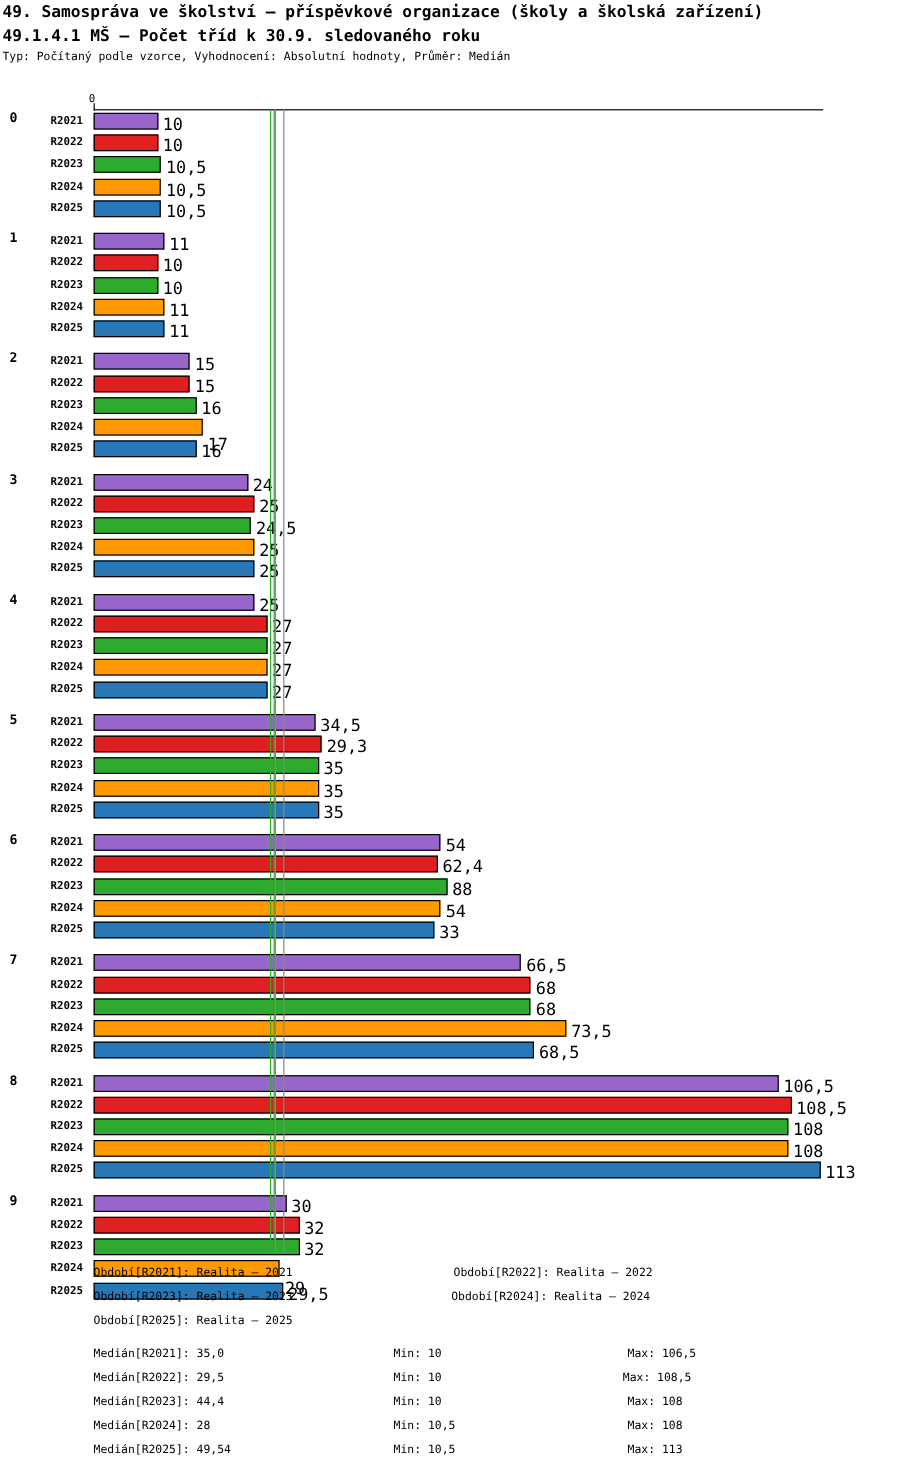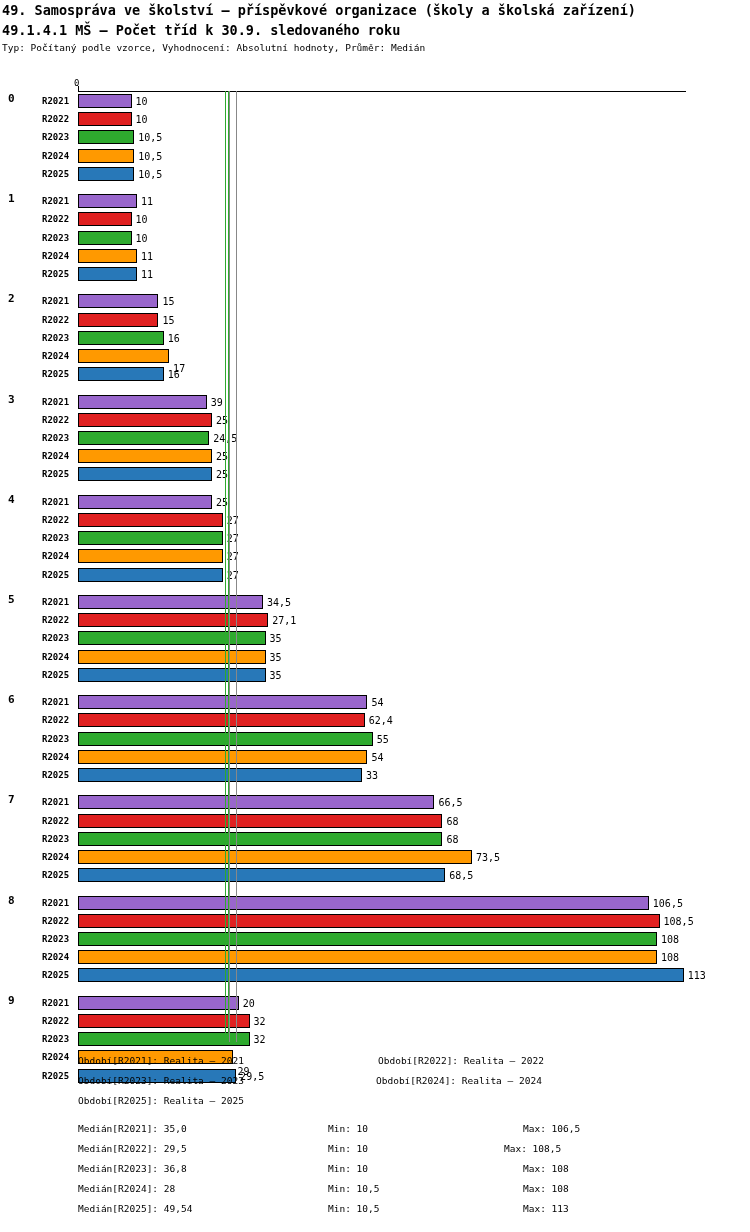--- a/index.html
+++ b/index.html
@@ -41,21 +41,21 @@
   .group-index{
     position:absolute;font-size:11px;font-weight:bold;
   }
   .row-label{
     position:absolute;font-size:9px;font-weight:bold;
   }
   .bar{
     position:absolute;height:14px;border:1px solid #000;box-sizing:border-box;
   }
   .bar-value{
-    position:absolute;font-size:10px;white-space:nowrap;
+    position:absolute;font-size:14px;white-space:nowrap;
   }
   .legend{
     position:absolute;left:0;top:1055px;width:750px;font-size:9.5px;
   }
   .lg{position:absolute;white-space:nowrap;}
 </style>
 </head>
 <body>
 
 <div class="title1">49. Samospráva ve školství – příspěvkové organizace (školy a školská zařízení)</div>
@@ -111,21 +111,21 @@
       <div class="bar-value" style="left: 167.76px; top: 254.8px;">16</div>
       <div class="row-label" style="left: 42px; top: 273px;">R2024</div>
       <div class="bar" style="left: 78px; top: 271px; width: 91.12px; background: rgb(255, 153, 0);"></div>
       <div class="bar-value" style="left: 173.12px; top: 285px;">17</div>
       <div class="row-label" style="left: 42px; top: 291.2px;">R2025</div>
       <div class="bar" style="left: 78px; top: 289.2px; width: 85.76px; background: rgb(40, 120, 184);"></div>
       <div class="bar-value" style="left: 167.76px; top: 291.2px;">16</div>
       <div class="group-index" style="left: 8px; top: 314.6px;">3</div>
       <div class="row-label" style="left: 42px; top: 318.6px;">R2021</div>
       <div class="bar" style="left: 78px; top: 316.6px; width: 128.64px; background: rgb(153, 102, 204);"></div>
-      <div class="bar-value" style="left: 210.64px; top: 318.6px;">39</div>
+      <div class="bar-value" style="left: 210.64px; top: 318.6px;">24</div>
       <div class="row-label" style="left: 42px; top: 336.8px;">R2022</div>
       <div class="bar" style="left: 78px; top: 334.8px; width: 134px; background: rgb(224, 32, 32);"></div>
       <div class="bar-value" style="left: 216px; top: 336.8px;">25</div>
       <div class="row-label" style="left: 42px; top: 355px;">R2023</div>
       <div class="bar" style="left: 78px; top: 353px; width: 131.32px; background: rgb(46, 170, 46);"></div>
       <div class="bar-value" style="left: 213.32px; top: 355px;">24,5</div>
       <div class="row-label" style="left: 42px; top: 373.2px;">R2024</div>
       <div class="bar" style="left: 78px; top: 371.2px; width: 134px; background: rgb(255, 153, 0);"></div>
       <div class="bar-value" style="left: 216px; top: 373.2px;">25</div>
       <div class="row-label" style="left: 42px; top: 391.4px;">R2025</div>
@@ -146,40 +146,40 @@
       <div class="bar-value" style="left: 226.72px; top: 473.4px;">27</div>
       <div class="row-label" style="left: 42px; top: 491.6px;">R2025</div>
       <div class="bar" style="left: 78px; top: 489.6px; width: 144.72px; background: rgb(40, 120, 184);"></div>
       <div class="bar-value" style="left: 226.72px; top: 491.6px;">27</div>
       <div class="group-index" style="left: 8px; top: 515px;">5</div>
       <div class="row-label" style="left: 42px; top: 519px;">R2021</div>
       <div class="bar" style="left: 78px; top: 517px; width: 184.92px; background: rgb(153, 102, 204);"></div>
       <div class="bar-value" style="left: 266.92px; top: 519px;">34,5</div>
       <div class="row-label" style="left: 42px; top: 537.2px;">R2022</div>
       <div class="bar" style="left: 78px; top: 535.2px; width: 190.28px; background: rgb(224, 32, 32);"></div>
-      <div class="bar-value" style="left: 272.28px; top: 537.2px;">27,1</div>
+      <div class="bar-value" style="left: 272.28px; top: 537.2px;">29,3</div>
       <div class="row-label" style="left: 42px; top: 555.4px;">R2023</div>
       <div class="bar" style="left: 78px; top: 553.4px; width: 187.6px; background: rgb(46, 170, 46);"></div>
       <div class="bar-value" style="left: 269.6px; top: 555.4px;">35</div>
       <div class="row-label" style="left: 42px; top: 573.6px;">R2024</div>
       <div class="bar" style="left: 78px; top: 571.6px; width: 187.6px; background: rgb(255, 153, 0);"></div>
       <div class="bar-value" style="left: 269.6px; top: 573.6px;">35</div>
       <div class="row-label" style="left: 42px; top: 591.8px;">R2025</div>
       <div class="bar" style="left: 78px; top: 589.8px; width: 187.6px; background: rgb(40, 120, 184);"></div>
       <div class="bar-value" style="left: 269.6px; top: 591.8px;">35</div>
       <div class="group-index" style="left: 8px; top: 615.2px;">6</div>
       <div class="row-label" style="left: 42px; top: 619.2px;">R2021</div>
       <div class="bar" style="left: 78px; top: 617.2px; width: 289.44px; background: rgb(153, 102, 204);"></div>
       <div class="bar-value" style="left: 371.44px; top: 619.2px;">54</div>
       <div class="row-label" style="left: 42px; top: 637.4px;">R2022</div>
       <div class="bar" style="left: 78px; top: 635.4px; width: 286.76px; background: rgb(224, 32, 32);"></div>
       <div class="bar-value" style="left: 368.76px; top: 637.4px;">62,4</div>
       <div class="row-label" style="left: 42px; top: 655.6px;">R2023</div>
       <div class="bar" style="left: 78px; top: 653.6px; width: 294.8px; background: rgb(46, 170, 46);"></div>
-      <div class="bar-value" style="left: 376.8px; top: 655.6px;">55</div>
+      <div class="bar-value" style="left: 376.8px; top: 655.6px;">88</div>
       <div class="row-label" style="left: 42px; top: 673.8px;">R2024</div>
       <div class="bar" style="left: 78px; top: 671.8px; width: 289.44px; background: rgb(255, 153, 0);"></div>
       <div class="bar-value" style="left: 371.44px; top: 673.8px;">54</div>
       <div class="row-label" style="left: 42px; top: 692px;">R2025</div>
       <div class="bar" style="left: 78px; top: 690px; width: 284.08px; background: rgb(40, 120, 184);"></div>
       <div class="bar-value" style="left: 366.08px; top: 692px;">33</div>
       <div class="group-index" style="left: 8px; top: 715.4px;">7</div>
       <div class="row-label" style="left: 42px; top: 719.4px;">R2021</div>
       <div class="bar" style="left: 78px; top: 717.4px; width: 356.44px; background: rgb(153, 102, 204);"></div>
       <div class="bar-value" style="left: 438.44px; top: 719.4px;">66,5</div>
@@ -207,21 +207,21 @@
       <div class="bar-value" style="left: 660.88px; top: 856px;">108</div>
       <div class="row-label" style="left: 42px; top: 874.2px;">R2024</div>
       <div class="bar" style="left: 78px; top: 872.2px; width: 578.88px; background: rgb(255, 153, 0);"></div>
       <div class="bar-value" style="left: 660.88px; top: 874.2px;">108</div>
       <div class="row-label" style="left: 42px; top: 892.4px;">R2025</div>
       <div class="bar" style="left: 78px; top: 890.4px; width: 605.68px; background: rgb(40, 120, 184);"></div>
       <div class="bar-value" style="left: 687.68px; top: 892.4px;">113</div>
       <div class="group-index" style="left: 8px; top: 915.8px;">9</div>
       <div class="row-label" style="left: 42px; top: 919.8px;">R2021</div>
       <div class="bar" style="left: 78px; top: 917.8px; width: 160.8px; background: rgb(153, 102, 204);"></div>
-      <div class="bar-value" style="left: 242.8px; top: 919.8px;">20</div>
+      <div class="bar-value" style="left: 242.8px; top: 919.8px;">30</div>
       <div class="row-label" style="left: 42px; top: 938px;">R2022</div>
       <div class="bar" style="left: 78px; top: 936px; width: 171.52px; background: rgb(224, 32, 32);"></div>
       <div class="bar-value" style="left: 253.52px; top: 938px;">32</div>
       <div class="row-label" style="left: 42px; top: 956.2px;">R2023</div>
       <div class="bar" style="left: 78px; top: 954.2px; width: 171.52px; background: rgb(46, 170, 46);"></div>
       <div class="bar-value" style="left: 253.52px; top: 956.2px;">32</div>
       <div class="row-label" style="left: 42px; top: 974.4px;">R2024</div>
       <div class="bar" style="left: 78px; top: 972.4px; width: 155.44px; background: rgb(255, 153, 0);"></div>
       <div class="bar-value" style="left: 237.44px; top: 988px;">29</div>
       <div class="row-label" style="left: 42px; top: 992.6px;">R2025</div>
@@ -241,22 +241,22 @@
       <div class="lg" style="left: 78px; top: 0px;">Období[R2021]: Realita – 2021</div>
       <div class="lg" style="left: 378px; top: 0px;">Období[R2022]: Realita – 2022</div>
       <div class="lg" style="left: 78px; top: 20px;">Období[R2023]: Realita – 2023</div>
       <div class="lg" style="left: 376px; top: 20px;">Období[R2024]: Realita – 2024</div>
       <div class="lg" style="left: 78px; top: 40px;">Období[R2025]: Realita – 2025</div>
       <div class="lg" style="left: 78px; top: 68px;">Medián[R2021]: 35,0</div>
       <div class="lg" style="left: 328px; top: 68px;">Min: 10</div>
       <div class="lg" style="left: 523px; top: 68px;">Max: 106,5</div>
       <div class="lg" style="left: 78px; top: 88px;">Medián[R2022]: 29,5</div>
       <div class="lg" style="left: 328px; top: 88px;">Min: 10</div>
-      <div class="lg" style="left: 504px; top: 88px;">Max: 108,5</div>
-      <div class="lg" style="left: 78px; top: 108px;">Medián[R2023]: 36,8</div>
+      <div class="lg" style="left: 519px; top: 88px;">Max: 108,5</div>
+      <div class="lg" style="left: 78px; top: 108px;">Medián[R2023]: 44,4</div>
       <div class="lg" style="left: 328px; top: 108px;">Min: 10</div>
       <div class="lg" style="left: 523px; top: 108px;">Max: 108</div>
       <div class="lg" style="left: 78px; top: 128px;">Medián[R2024]: 28</div>
       <div class="lg" style="left: 328px; top: 128px;">Min: 10,5</div>
       <div class="lg" style="left: 523px; top: 128px;">Max: 108</div>
       <div class="lg" style="left: 78px; top: 148px;">Medián[R2025]: 49,54</div>
       <div class="lg" style="left: 328px; top: 148px;">Min: 10,5</div>
       <div class="lg" style="left: 523px; top: 148px;">Max: 113</div>
     </div>
 </div>

